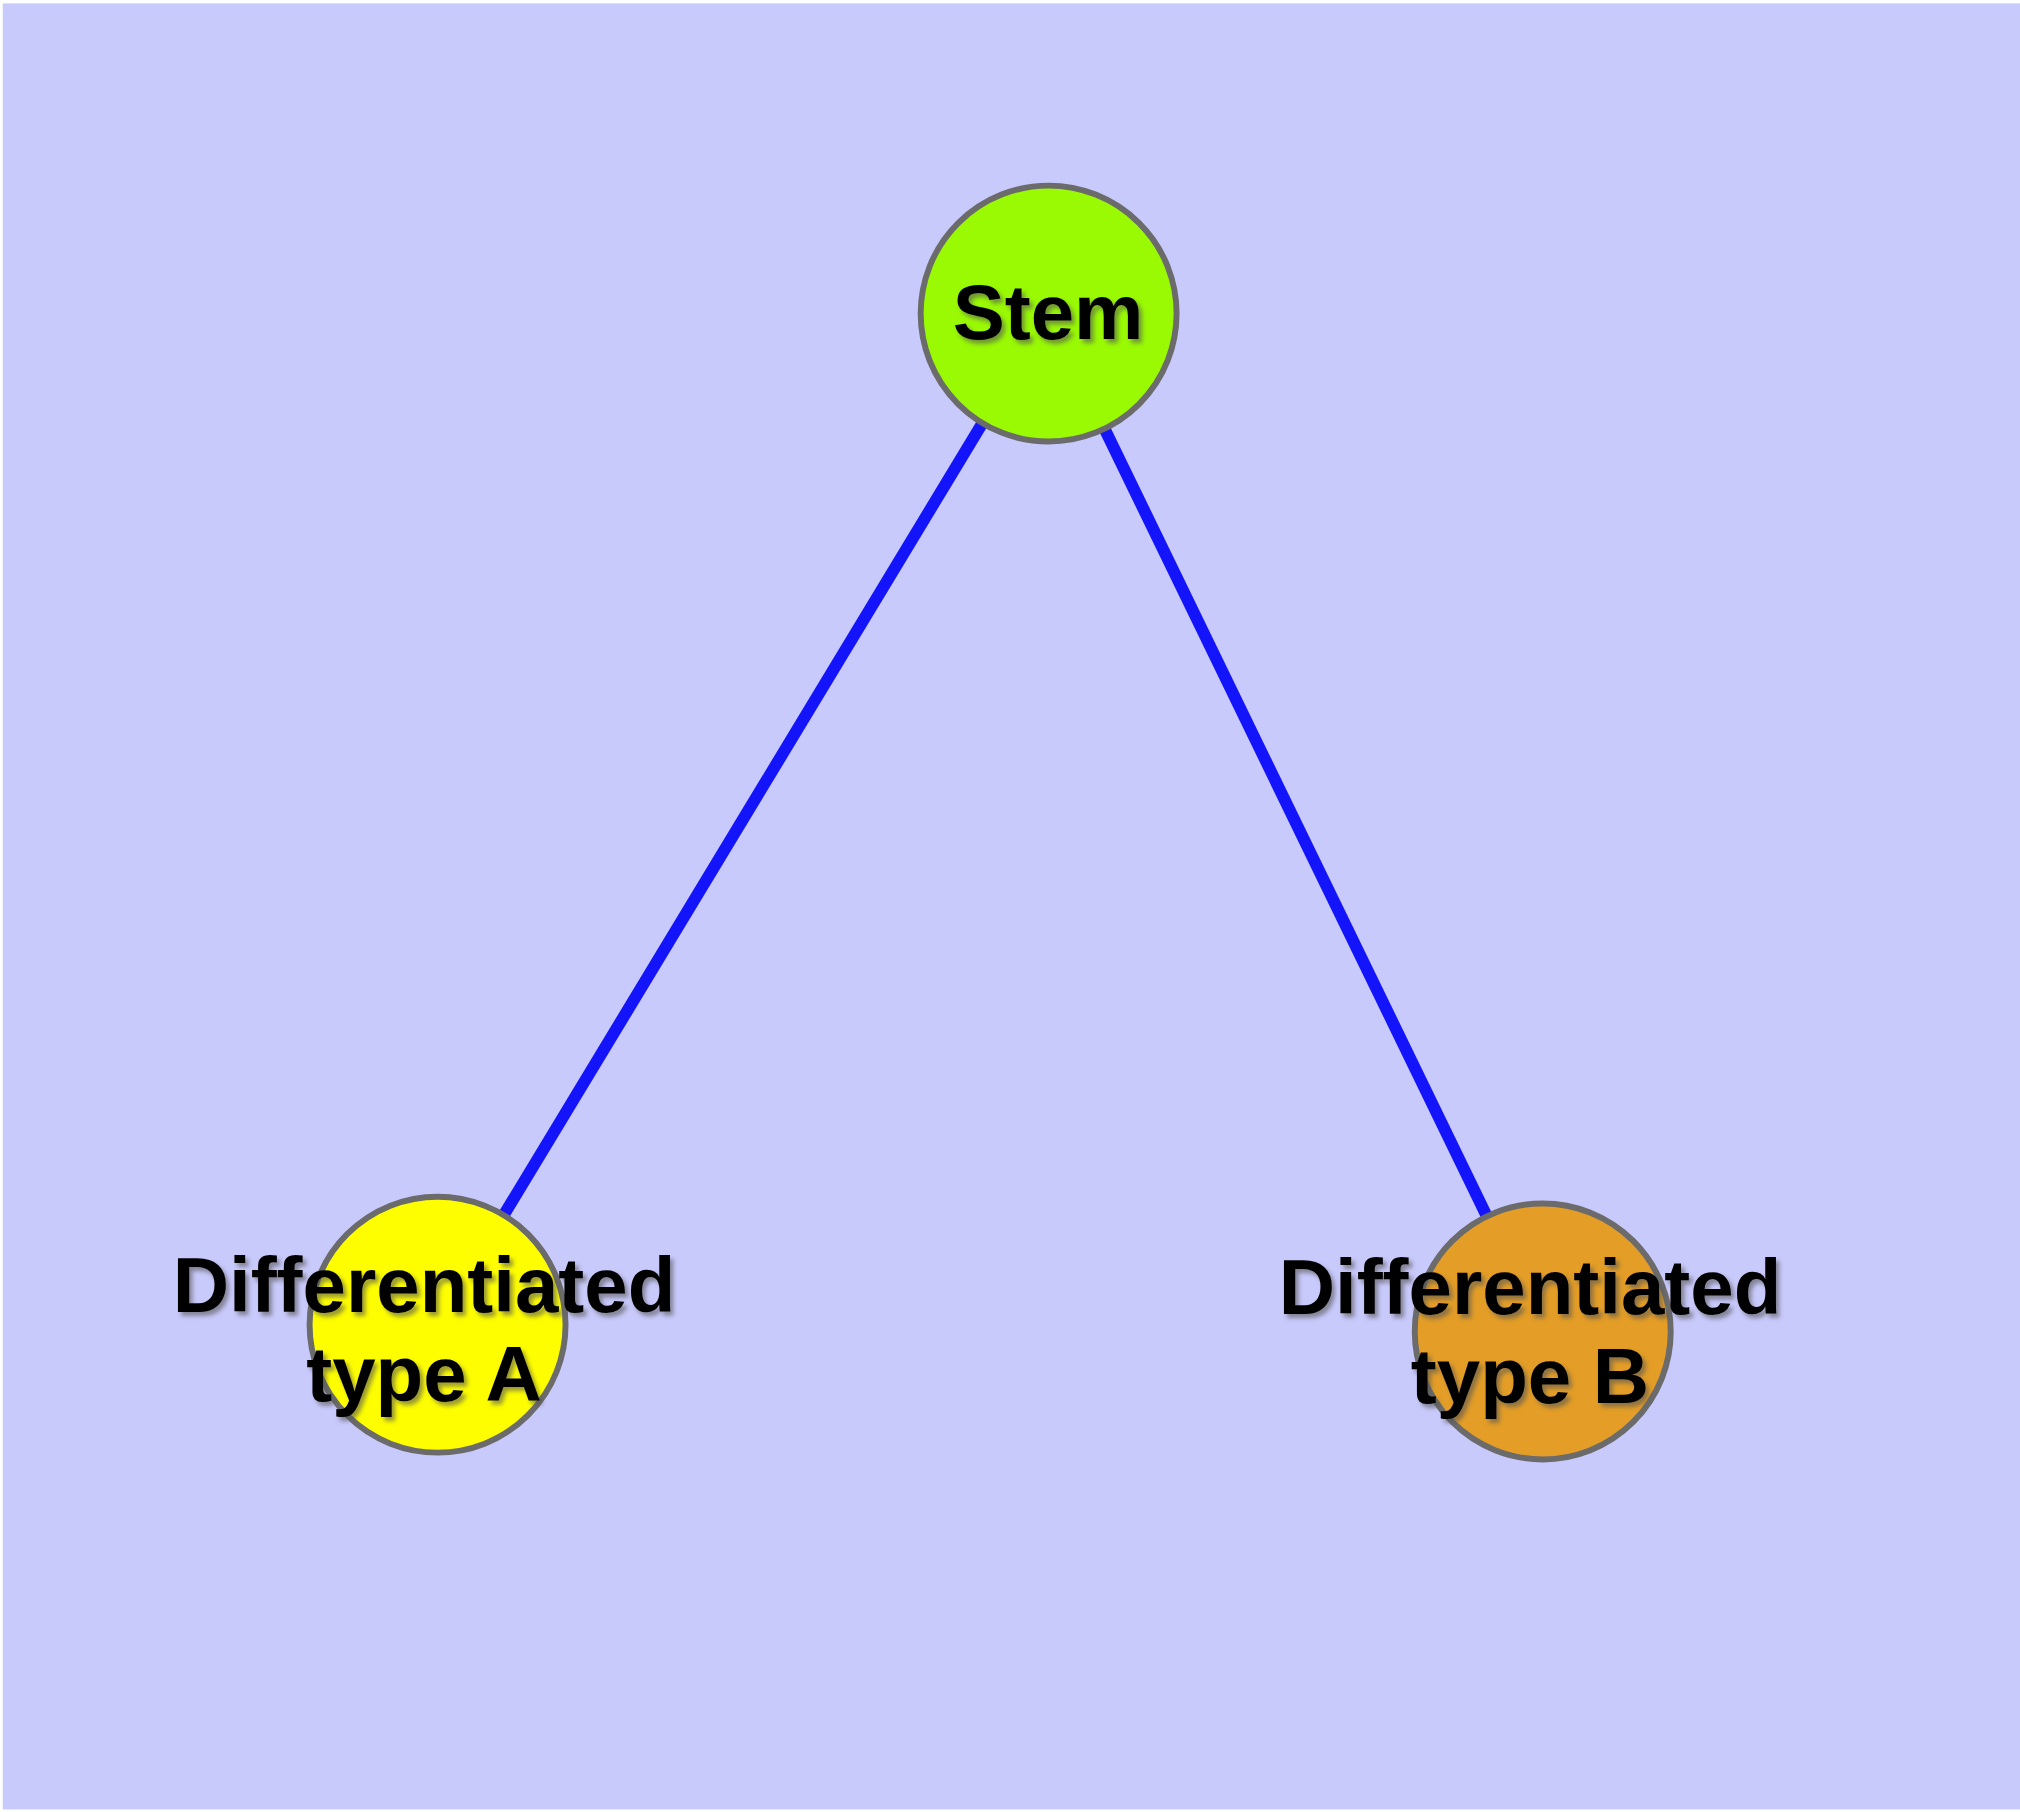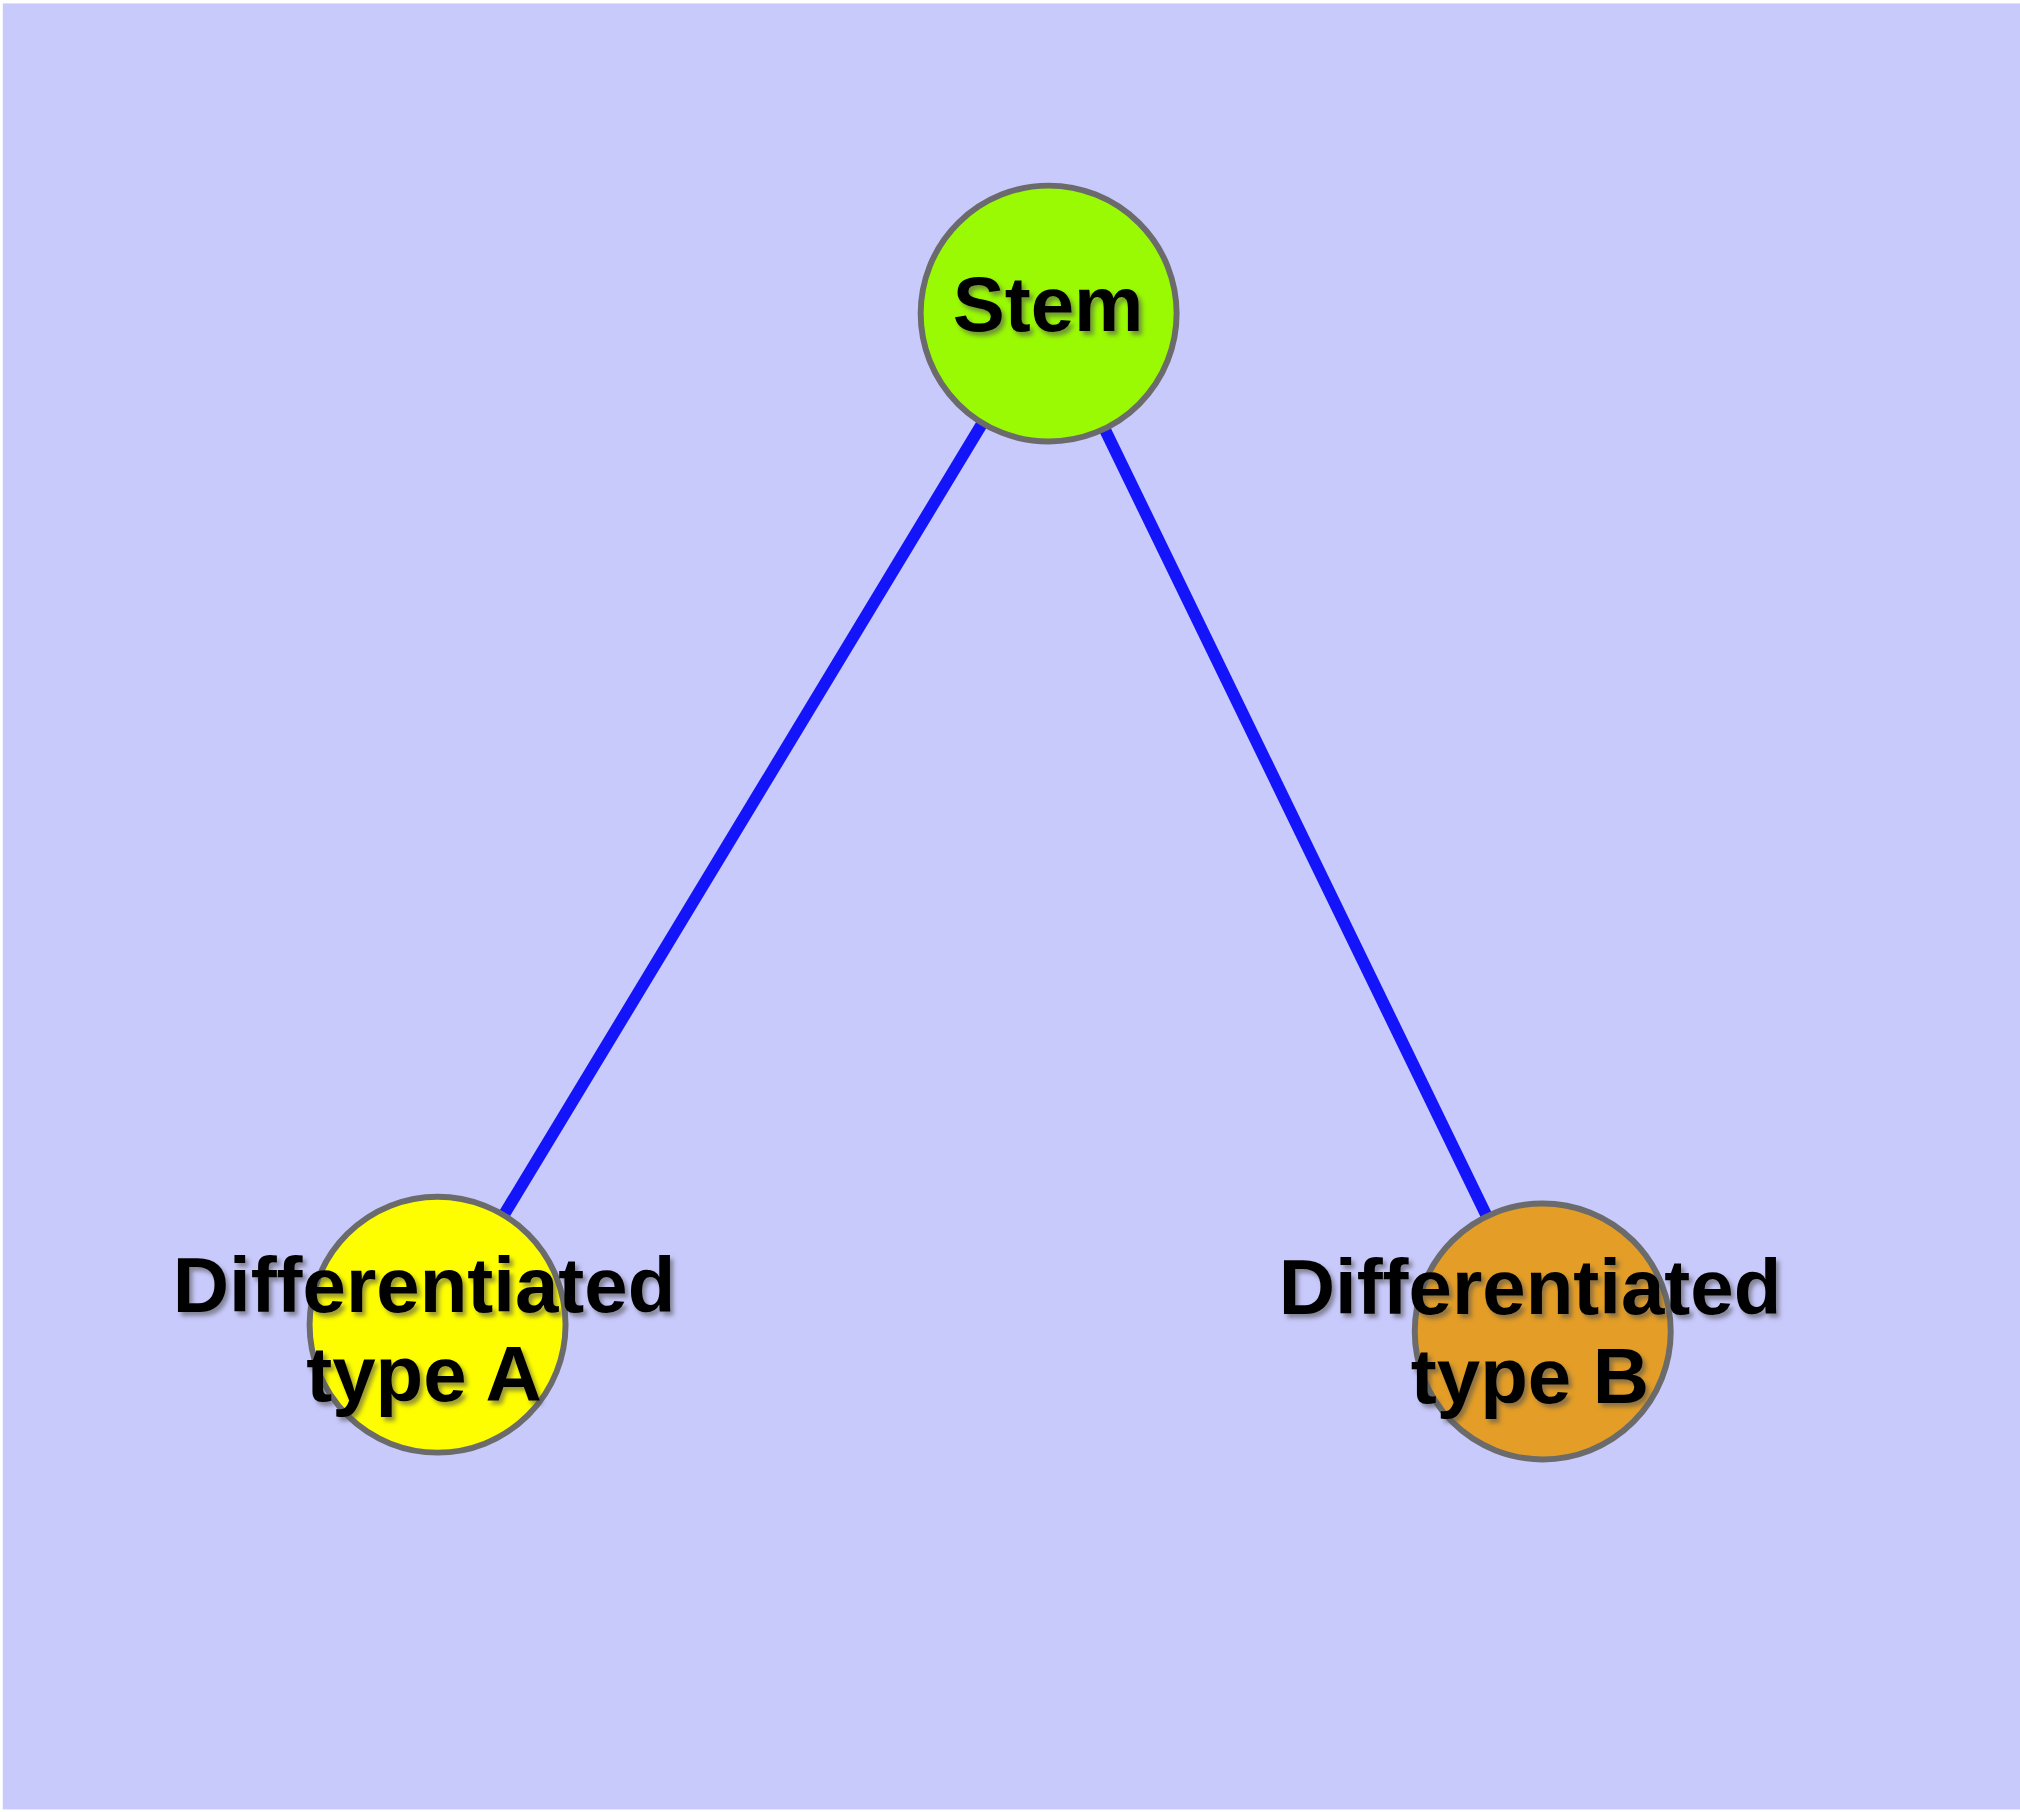--- a/index.html
+++ b/index.html
@@ -51,21 +51,21 @@
     <rect x="3" y="4" width="2381" height="2131" fill="#C9CAFC"></rect>
 
     <line class="edge" x1="1237" y1="370" x2="516" y2="1563" stroke="#1414FA"></line>
     <line class="edge" x1="1237" y1="370" x2="1820" y2="1571" stroke="#1414FA"></line>
 
     <circle class="node-circle" cx="1237" cy="370" r="151" fill="#99FA04" stroke="#6B6B6B"></circle>
     <circle class="node-circle" cx="516" cy="1563" r="151" fill="#FEFE00" stroke="#6B6B6B"></circle>
     <circle class="node-circle" cx="1820" cy="1571" r="151" fill="#E49E27" stroke="#6B6B6B"></circle>
   </svg>
 
-  <div class="node-label" style="left: 1048px; top: 304px;">Stem</div>
+  <div class="node-label" style="left: 1048px; top: 312px;">Stem</div>
 
   <div class="node-label" style="left: 424px; top: 1330px;">Differentiated
 type A</div>
 
   <div class="node-label" style="left: 1530px; top: 1332px;">Differentiated
 type B</div>
 
 </div>
 
 

